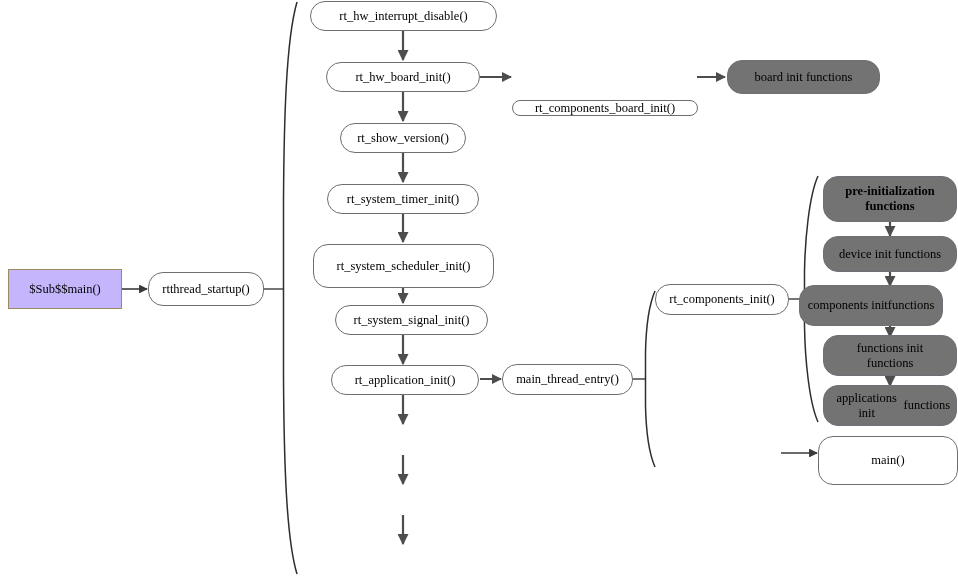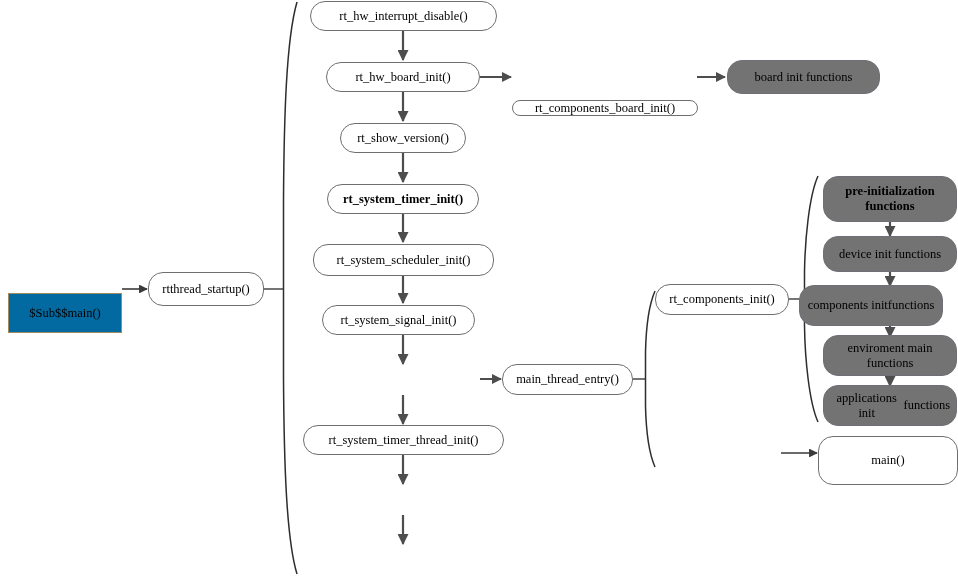--- a/index.html
+++ b/index.html
@@ -37,21 +37,21 @@
     line-height: 1.18;
     border: 1px solid #7a7a7a;
     background: #ffffff;
     border-radius: 15px;
     padding: 0 6px;
     z-index: 2;
   }
   .node.rounded  { border-radius: 15px; }
   .node.rect     { border-radius: 0; }
   .node.blue     { background: #737373; border-color: #6f6f78; }
-  .node.yellow   { background: #0369a1; border-color: #9d8a5e; margin-top: 24px; }
+  .node.yellow   { background: #c4b5fd; border-color: #9d8a5e; }
   .node.white    { background: #ffffff; border-color: #6f6f6f; }
   .node .label { display: block; }
 </style>
 </head>
 <body>
 
 <div id="canvas">
 
   <svg id="edges" viewBox="0 0 958 576" width="958" height="576" xmlns="http://www.w3.org/2000/svg">
     <defs>
@@ -126,36 +126,36 @@
   </div>
 
   <div class="node rounded white" style="left:326px; top:62px; width:154px; height:30px;">
     <span class="label">rt_hw_board_init()</span>
   </div>
 
   <div class="node rounded white" style="left:340px; top:123px; width:126px; height:30px;">
     <span class="label">rt_show_version()</span>
   </div>
 
-  <div class="node rounded white" style="left:327px; top:184px; width:152px; height:30px;font-weight:bold;">
+  <div class="node rounded white" style="left:327px; top:184px; width:152px; height:30px;">
     <span class="label">rt_system_timer_init()</span>
   </div>
 
-  <div class="node rounded white" style="left:313px; top:244px; width:181px; height:32px;">
+  <div class="node rounded white" style="left:313px; top:244px; width:181px; height:44px;">
     <span class="label">rt_system_scheduler_init()</span>
   </div>
 
-  <div class="node rounded white" style="left:322px; top:305px; width:153px; height:30px;">
+  <div class="node rounded white" style="left:335px; top:305px; width:153px; height:30px;">
     <span class="label">rt_system_signal_init()</span>
   </div>
 
-
-  <div class="node rounded white" style="left:303px; top:425px; width:201px; height:30px;">
-    <span class="label">rt_system_timer_thread_init()</span>
-  </div>
+  <div class="node rounded white" style="left:331px; top:365px; width:148px; height:30px;">
+    <span class="label">rt_application_init()</span>
+  </div>
+
 
 
 
   <div class="node rounded white" style="left:512px; top:62px; width:186px; height:16px;margin-top:38px;">
     <span class="label">rt_components_board_init()</span>
   </div>
 
   <div class="node rounded blue" style="left:727px; top:60px; width:153px; height:34px;">
     <span class="label">board init functions</span>
   </div>
@@ -181,21 +181,21 @@
   <div class="node rounded blue" style="left:823px; top:236px; width:134px; height:36px;">
     <span class="label">device init functions</span>
   </div>
 
   <div class="node rounded blue" style="left:799px; top:285px; width:144px; height:41px; flex-direction:row;">
     <span class="label">components init</span>
     <span class="label">functions</span>
   </div>
 
   <div class="node rounded blue" style="left:823px; top:335px; width:134px; height:41px; flex-direction:column;">
-    <span class="label">enviroment main</span>
+    <span class="label">functions init</span>
     <span class="label">functions</span>
   </div>
 
   <div class="node rounded blue" style="left:823px; top:385px; width:134px; height:41px; flex-direction:row;">
     <span class="label">applications init</span>
     <span class="label">functions</span>
   </div>
 
 </div>
 

